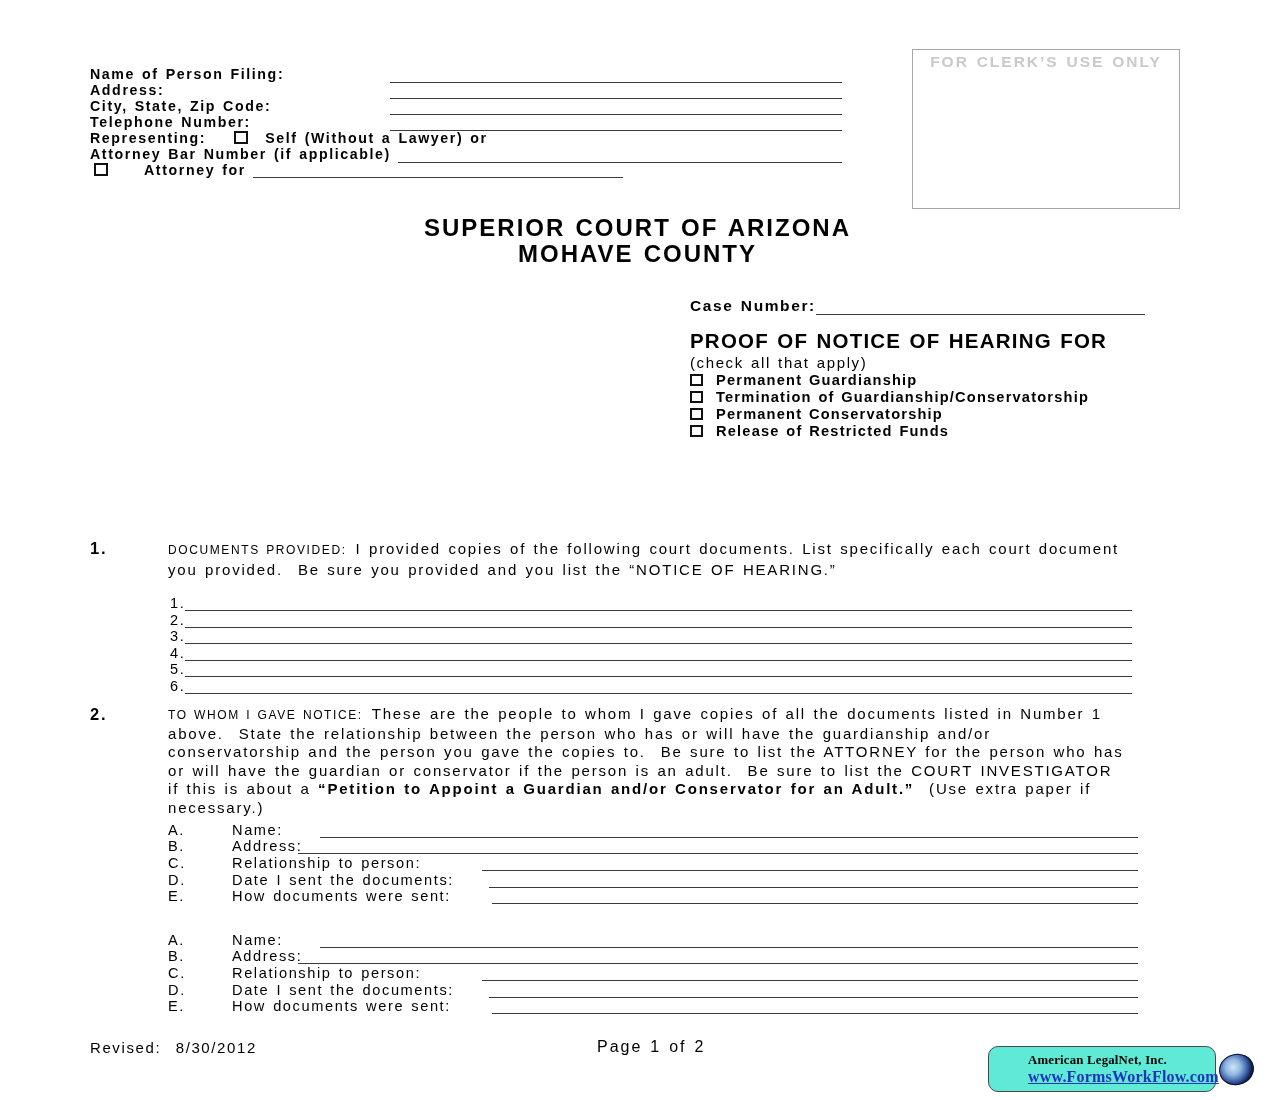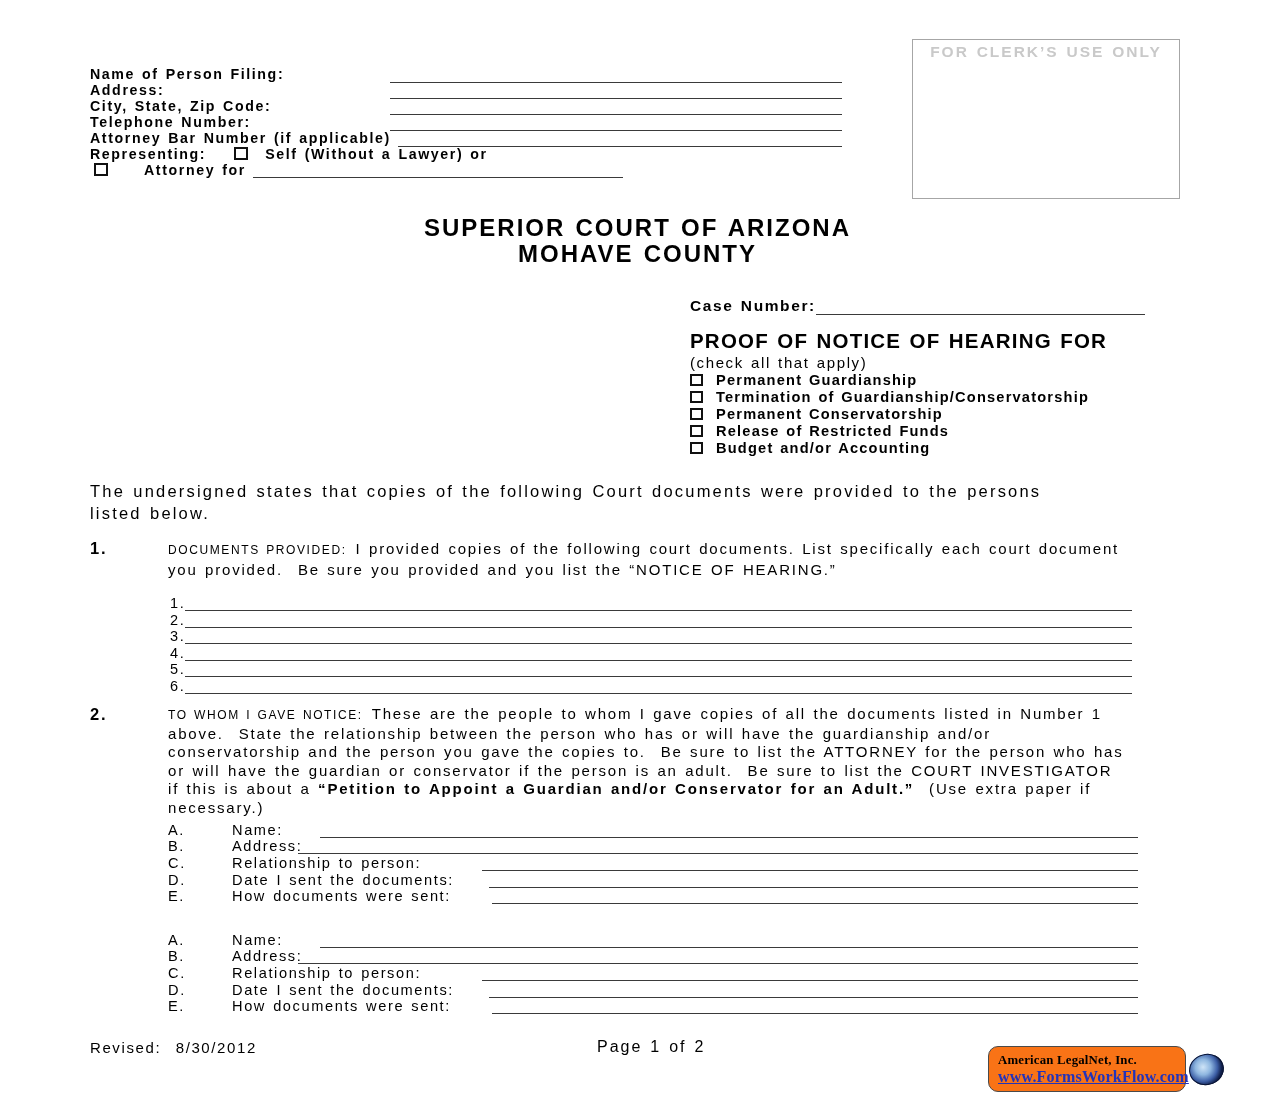--- a/index.html
+++ b/index.html
@@ -11,21 +11,21 @@
   
   .filer{position:absolute;left:90px;top:66px;width:752px;font-weight:bold;font-size:14.2px;}
   .filer-row{display:flex;align-items:center;height:16px;}
   .filer-row .flabel{white-space:pre;}
   .filer-row.tab .flabel{width:300px;}
   .bl{border-bottom:1.4px solid #3a3a3a;}
   .fill{flex:1;height:100%;}
   .cbx{display:inline-block;width:10px;height:9px;border:2px solid #111;background:#fff;flex:none;}
   .filer-row .cbx{margin:0 0 2px 0;}
   
-  .clerk{position:absolute;left:912px;top:39px;width:266px;height:158px;border:1px solid #a6a6a6;}
+  .clerk{position:absolute;left:912px;top:49px;width:266px;height:158px;border:1px solid #a6a6a6;}
   .clerk-label{margin-top:3px;text-align:center;color:#c9c9c9;font-weight:bold;font-size:15.5px;letter-spacing:2px;}
   
   .title{position:absolute;left:0;top:215px;width:100%;text-align:center;font-weight:bold;font-size:24px;line-height:26px;letter-spacing:2px;}
   
   .cap-left{position:absolute;left:85px;top:296px;width:525px;height:149px;border-right:2.5px solid #1d1d1d;border-bottom:2.5px solid #1d1d1d;}
   .cap-matter{padding:2px 0 0 6px;font-size:15px;line-height:19px;}
   .cap-blank{position:absolute;left:6px;bottom:35px;width:398px;}
   .cap-check{position:absolute;left:6px;bottom:9px;display:flex;align-items:center;font-size:15px;}
   .cap-check .cbx{margin-bottom:1px;}
   .cap-check .lbl1{margin:0 28px 0 18px;}
@@ -61,21 +61,21 @@
   .recip-letter{width:64px;flex:none;}
   .recip-label{white-space:pre;flex:none;}
   .recip-row:nth-child(1) .recip-label{width:88px;}
   .recip-row:nth-child(2) .recip-label{width:66px;}
   .recip-row:nth-child(3) .recip-label{width:250px;}
   .recip-row:nth-child(4) .recip-label{width:257px;}
   .recip-row:nth-child(5) .recip-label{width:260px;}
   
   .revised{position:absolute;left:90px;top:1039px;font-size:15px;white-space:pre;}
   .pagenum{position:absolute;left:597px;top:1038px;font-size:16px;letter-spacing:2px;}
-  .logo-box{position:absolute;left:988px;top:1046px;width:196px;height:44px;border:1.3px solid #4a4a4a;border-radius:10px;display:flex;align-items:center;background:#f97316;}
+  .logo-box{position:absolute;left:988px;top:1046px;width:196px;height:44px;border:1.3px solid #4a4a4a;border-radius:10px;display:flex;align-items:center;background:#5eead4;padding-left:30px;}
   .logo-text{flex:1;padding-left:9px;letter-spacing:0.2px;word-spacing:0;}
   .logo-company{font-family:"Liberation Serif", serif;font-weight:bold;font-size:12.8px;}
   .logo-url{font-family:"Liberation Serif", serif;font-weight:bold;font-size:16px;color:#2233bb;text-decoration:underline;}
   .globe{flex:none;width:35px;height:31px;margin-right:6px;border-radius:50%;
     background:radial-gradient(circle at 42% 40%, #cfe4f7 0%, #8fb7e0 28%, #3d5fa6 52%, #101f4a 68%, #0a1433 100%);
     box-shadow:0 0 0 1px #0a1433 inset;transform:rotate(-14deg);}
 </style>
 </head>
 <body>
 
@@ -91,30 +91,30 @@
         <span class="fill bl"></span>
       </div>
     <div class="filer-row tab">
         <span class="flabel">City, State, Zip Code:</span>
         <span class="fill bl"></span>
       </div>
     <div class="filer-row tab">
         <span class="flabel">Telephone Number:</span>
         <span class="fill bl"></span>
       </div>
-    <div class="filer-row">
-        <span class="flabel">Attorney Bar Number (if applicable) </span>
-        <span class="fill bl"></span>
-      </div>
     <div class="filer-row" style="align-items:center;">
         <span class="flabel">Representing:</span>
         <span class="cbx" style="margin-left:28px;"></span>
         <span class="flabel" style="margin-left:17px;">Self (Without a Lawyer) or</span>
       </div>
     <div class="filer-row">
+        <span class="flabel">Attorney Bar Number (if applicable) </span>
+        <span class="fill bl"></span>
+      </div>
+    <div class="filer-row">
         <span class="cbx" style="margin-left:4px;"></span>
         <span class="flabel" style="margin-left:36px;">Attorney for </span>
         <span class="bl" style="width:370px;height:14px;"></span>
       </div>
   </div>
 
   <div class="clerk">
     <div class="clerk-label">FOR CLERK’S USE ONLY</div>
   </div>
 
@@ -140,27 +140,22 @@
         <span class="opt-label">Termination of Guardianship/Conservatorship</span>
       </div>
     <div class="opt-row">
         <span class="cbx"></span>
         <span class="opt-label">Permanent Conservatorship</span>
       </div>
     <div class="opt-row">
         <span class="cbx"></span>
         <span class="opt-label">Release of Restricted Funds</span>
       </div>
-    <div class="opt-row">
-        <span class="cbx"></span>
-        <span class="opt-label">Budget and/or Accounting</span>
-      </div>
-  </div>
-
-  <div class="intro">The undersigned states that copies of the following Court documents were provided to the persons listed below.</div>
+  </div>
+
 
   <div class="section sec1">
       <span class="sec-num">1.</span>
       <div class="sec-body"><span class="sec-heading">DOCUMENTS PROVIDED:</span><span>I provided copies of the following court documents. List specifically each court document you provided.  Be sure you provided and you list the “NOTICE OF HEARING.”</span></div>
     </div>
 
   <div class="doc-lines">
     <div class="doc-line">
         <span class="num">1.</span>
         <span class="fill bl"></span>

